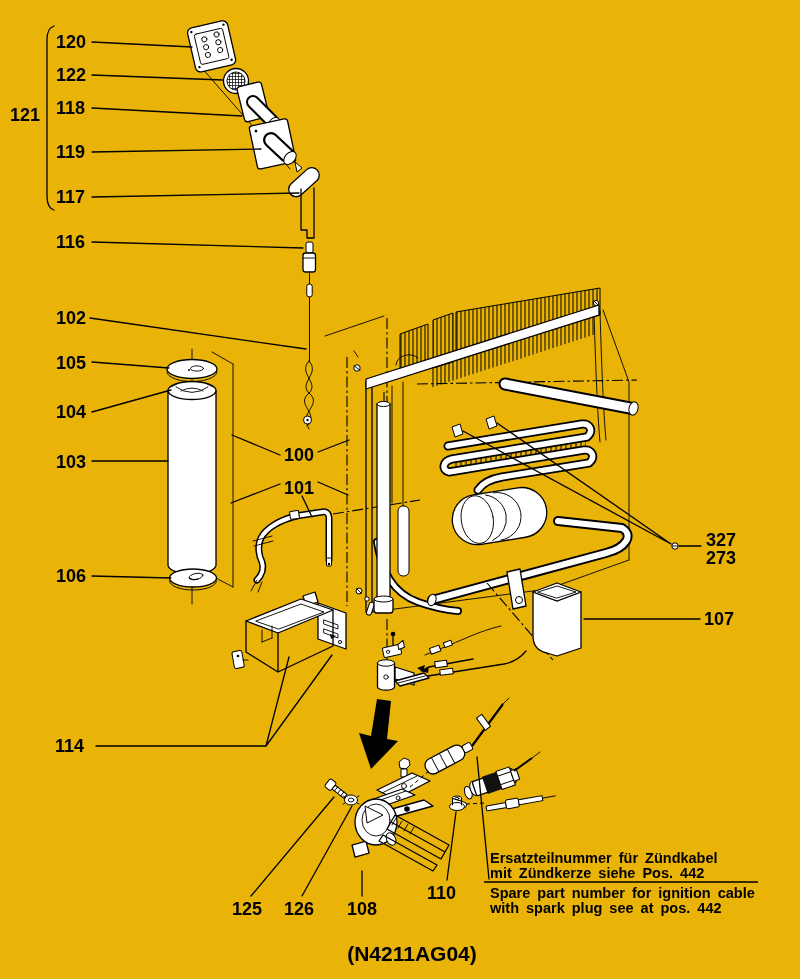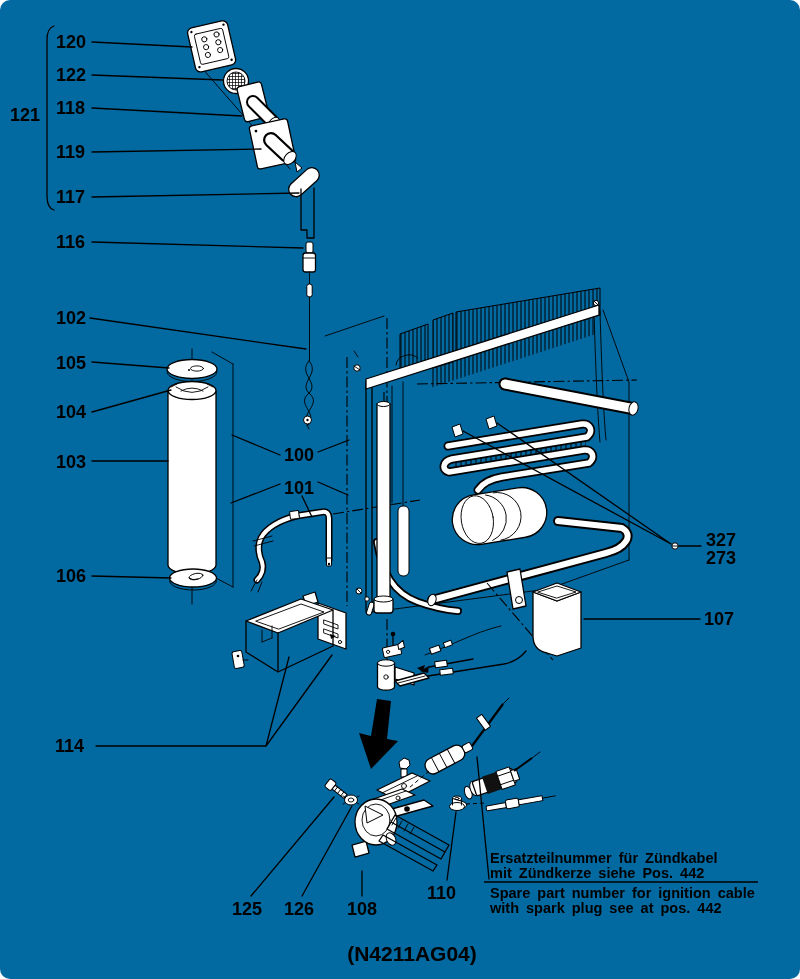--- a/index.html
+++ b/index.html
@@ -1,17 +1,17 @@
 <!DOCTYPE html>
 <html><head>
 <meta charset="utf-8">
 <style>
   html,body{margin:0;padding:0;background:#fff;}
-  .stage{position:relative;width:800px;height:979px;background:#0369a1;overflow:hidden;
-         font-family:"Liberation Sans", sans-serif;border-radius:10px;}
+  .stage{position:relative;width:800px;height:979px;background:#eab308;overflow:hidden;
+         font-family:"Liberation Sans", sans-serif;}
   svg{display:block}
   .ln{fill:none;stroke:#000;stroke-width:1.3;stroke-linecap:round;stroke-linejoin:round}
   .th{fill:none;stroke:#000;stroke-width:0.9;stroke-linecap:round;stroke-linejoin:round}
   .w{fill:#fff;stroke:#000;stroke-width:1.3;stroke-linejoin:round}
   .wt{fill:#fff;stroke:#000;stroke-width:1;stroke-linejoin:round}
   .dd{fill:none;stroke:#000;stroke-width:1.1;stroke-dasharray:11 3 2.5 3}
   .dsh{fill:none;stroke:#000;stroke-width:1;stroke-dasharray:4 3}
   .to13{fill:none;stroke:#000;stroke-width:13;stroke-linecap:round;stroke-linejoin:round}
   .ti13{fill:none;stroke:#fff;stroke-width:9;stroke-linecap:round;stroke-linejoin:round}
   .to10{fill:none;stroke:#000;stroke-width:10;stroke-linecap:round;stroke-linejoin:round}

